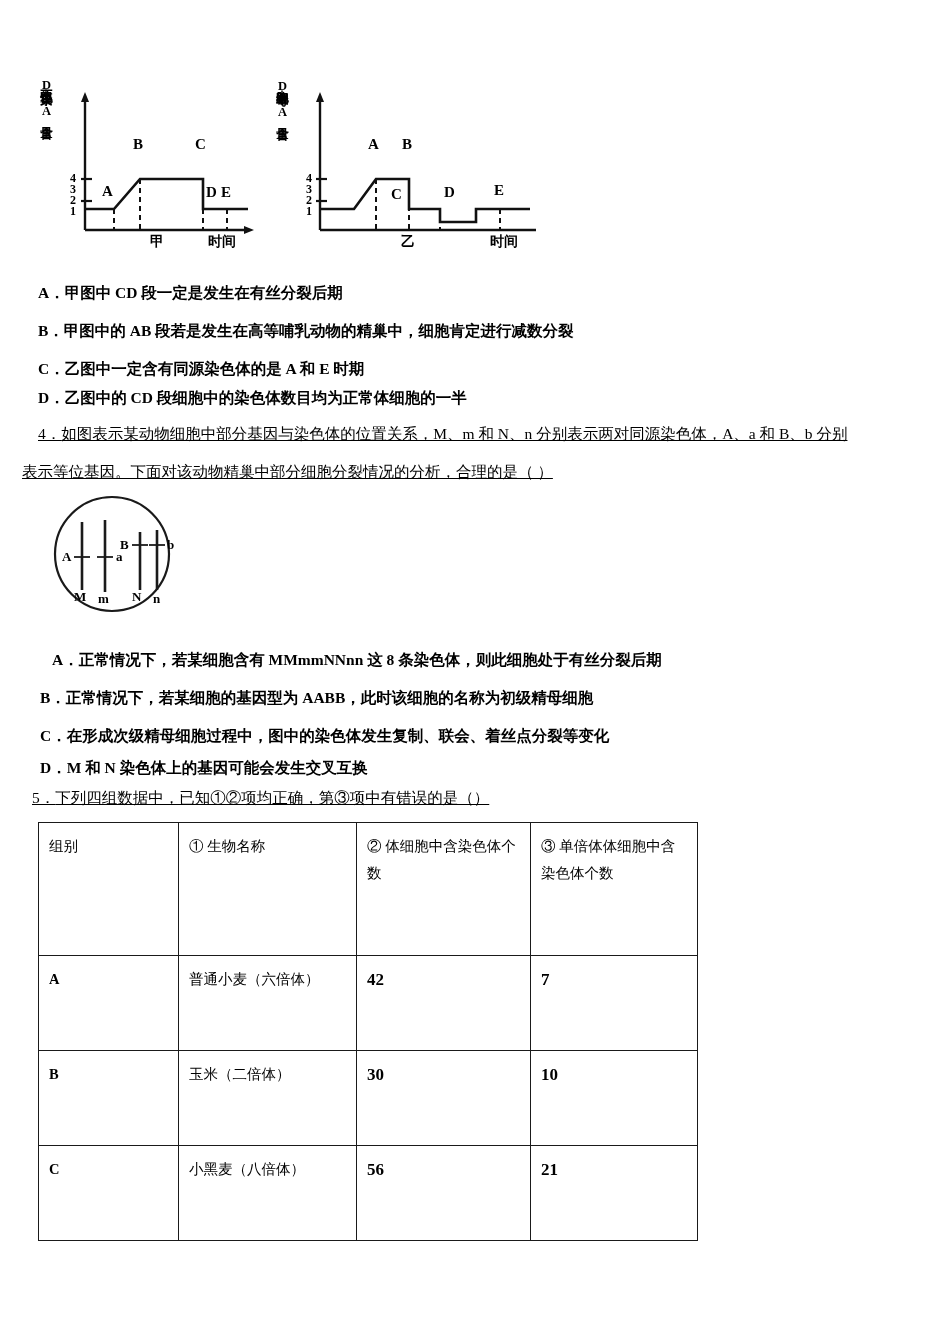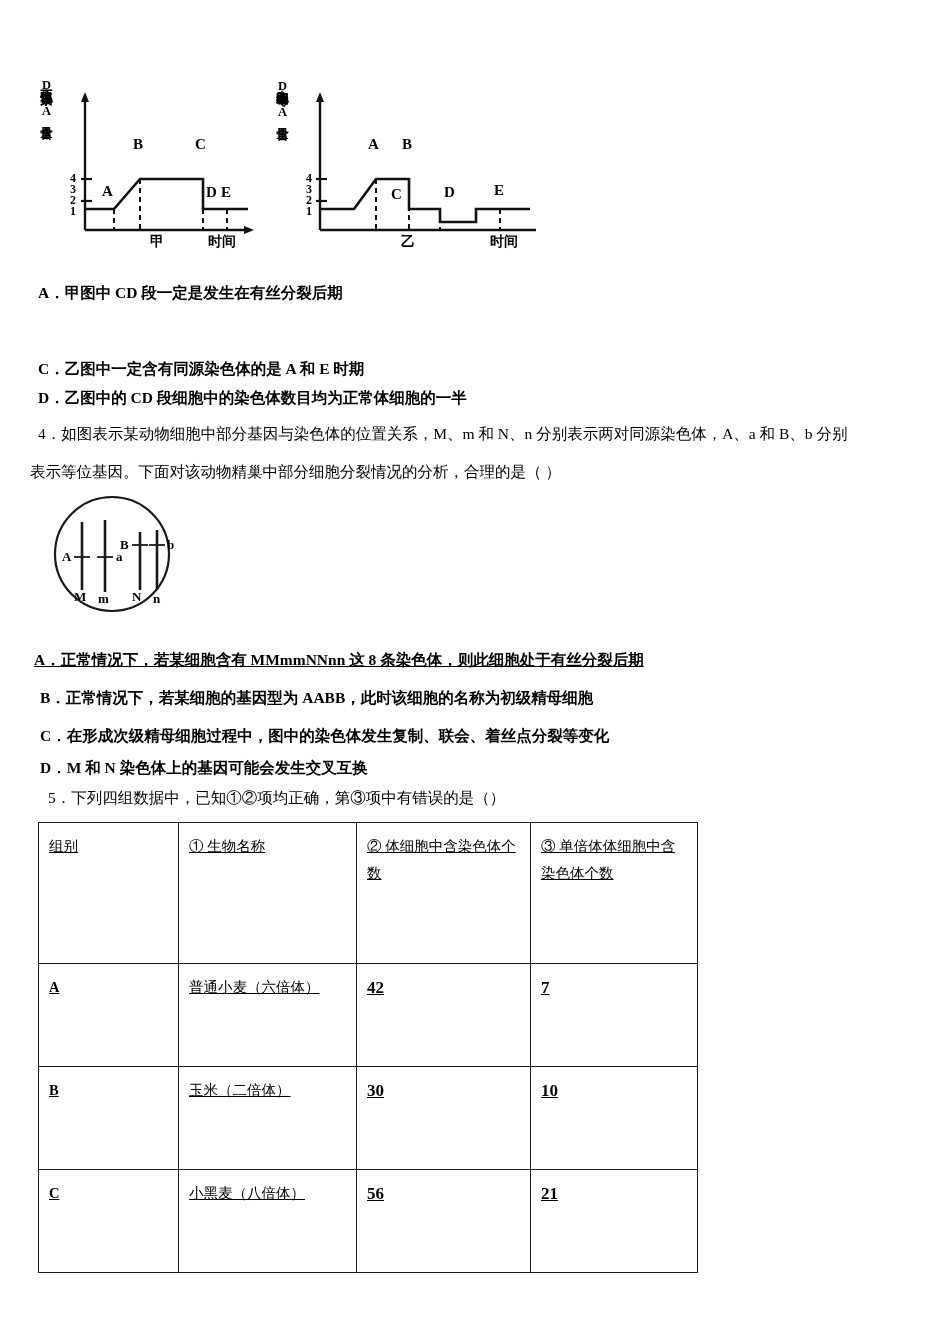--- a/index.html
+++ b/index.html
@@ -82,20 +82,21 @@
     font-weight: 700;
     white-space: nowrap;
     font-family: "Liberation Serif", "DejaVu Serif", serif;
   }
   .qline {
     position: absolute;
     font-size: 15.5px;
     font-weight: 500;
     white-space: nowrap;
     font-family: "Liberation Serif", "DejaVu Serif", serif;
+    text-decoration: underline;
   }
   .qnum { font-weight: 500; }
 
   
   .cellfig {
     position: absolute;
     left: 40px;
     top: 492px;
     width: 190px;
     height: 128px;
@@ -113,24 +114,23 @@
     left: 38px;
     top: 822px;
     border-collapse: collapse;
     width: 659px;
     table-layout: fixed;
     font-family: "Liberation Serif", "DejaVu Serif", serif;
   }
   table.data td {
     border: 1.3px solid #1a1a1a;
     vertical-align: top;
-    padding: 10px 8px 20px 10px;
+    padding: 10px 8px 12px 10px;
     font-size: 14.5px;
     line-height: 27px;
-    text-decoration: underline;
   }
   table.data td.hdr { font-weight: 400; }
   table.data td.grp { font-weight: 700; font-size: 14.5px; }
   table.data td.num { font-weight: 700; font-size: 17px; }
   table.data td.name { font-weight: 400; }
   .col1 { width: 140px; }
   .col2 { width: 178px; }
   .col3 { width: 174px; }
   .col4 { width: 167px; }
   .r-head td { height: 110px; }
@@ -211,27 +211,28 @@
       <div class="plot-label" style="left:123px; top:108px;">C</div>
       <div class="plot-label" style="left:176px; top:106px;">D</div>
       <div class="plot-label" style="left:226px; top:104px;">E</div>
 
       <div class="axis-cap" style="left:133px; top:155px;">乙</div>
       <div class="axis-cap" style="left:222px; top:155px;">时间</div>
     </div>
   </div>
 
   <div class="opt" style="left:38px; top:283px;">A．甲图中 CD 段一定是发生在有丝分裂后期</div>
+  <div class="opt" style="left:38px; top:321px;">B．甲图中的 AB 段若是发生在高等哺乳动物的精巢中，细胞肯定进行减数分裂</div>
   <div class="opt" style="left:38px; top:388px;">D．乙图中的 CD 段细胞中的染色体数目均为正常体细胞的一半</div>
   <div class="opt" style="left:38px; top:359px;">C．乙图中一定含有同源染色体的是 A 和 E 时期</div>
 
   <div class="qline" style="left:38px; top:424px;">
     <span class="qnum">4．</span><span>如图表示某动物细胞中部分基因与染色体的位置关系，M、m 和 N、n 分别表示两对同源染色体，A、a 和 B、b 分别</span>
   </div>
-  <div class="qline" style="left:30px; top:462px;">表示等位基因。下面对该动物精巢中部分细胞分裂情况的分析，合理的是（    ）</div>
+  <div class="qline" style="left:22px; top:462px;">表示等位基因。下面对该动物精巢中部分细胞分裂情况的分析，合理的是（    ）</div>
 
   <div class="cellfig">
     <svg width="190" height="128">
 
       <circle cx="72" cy="62" r="57" fill="none" stroke="#1a1a1a" stroke-width="2.2"></circle>
 
       <line x1="42" y1="30" x2="42" y2="98" stroke="#1a1a1a" stroke-width="2.6"></line>
 
       <line x1="34" y1="65" x2="50" y2="65" stroke="#1a1a1a" stroke-width="1.8"></line>
 
@@ -249,26 +250,26 @@
     <div class="cell-lab" style="left:76px; top:57px;">a</div>
     <div class="cell-lab" style="left:80px; top:45px;">B</div>
     <div class="cell-lab" style="left:127px; top:45px;">b</div>
 
     <div class="cell-lab" style="left:34px; top:97px;">M</div>
     <div class="cell-lab" style="left:58px; top:99px;">m</div>
     <div class="cell-lab" style="left:92px; top:97px;">N</div>
     <div class="cell-lab" style="left:113px; top:99px;">n</div>
   </div>
 
-  <div class="opt" style="left:34px; top:650px;text-decoration:underline;">A．正常情况下，若某细胞含有 MMmmNNnn 这 8 条染色体，则此细胞处于有丝分裂后期</div>
+  <div class="opt" style="left:52px; top:650px;">A．正常情况下，若某细胞含有 MMmmNNnn 这 8 条染色体，则此细胞处于有丝分裂后期</div>
   <div class="opt" style="left:40px; top:688px;">B．正常情况下，若某细胞的基因型为 AABB，此时该细胞的名称为初级精母细胞</div>
   <div class="opt" style="left:40px; top:726px;">C．在形成次级精母细胞过程中，图中的染色体发生复制、联会、着丝点分裂等变化</div>
   <div class="opt" style="left:40px; top:758px;">D．M 和 N 染色体上的基因可能会发生交叉互换</div>
 
-  <div class="qline" style="left:48px; top:788px;">
+  <div class="qline" style="left:32px; top:788px;">
     <span class="qnum">5．</span><span>下列四组数据中，已知①②项均正确，第③项中有错误的是（）</span>
   </div>
 
   <table class="data">
     <colgroup>
       <col class="col1">
         <col class="col2">
         <col class="col3">
         <col class="col4">
     </colgroup>

